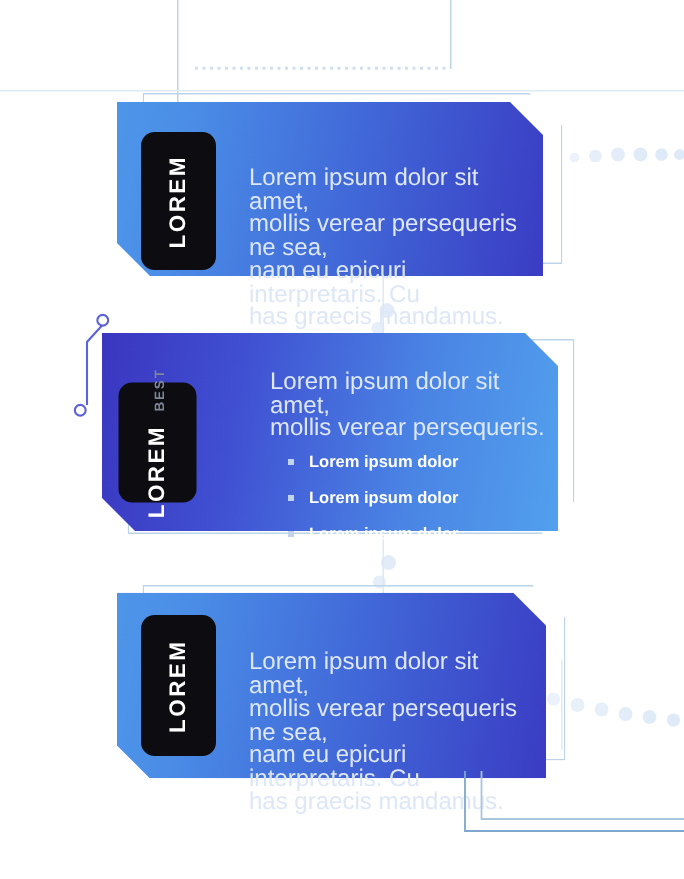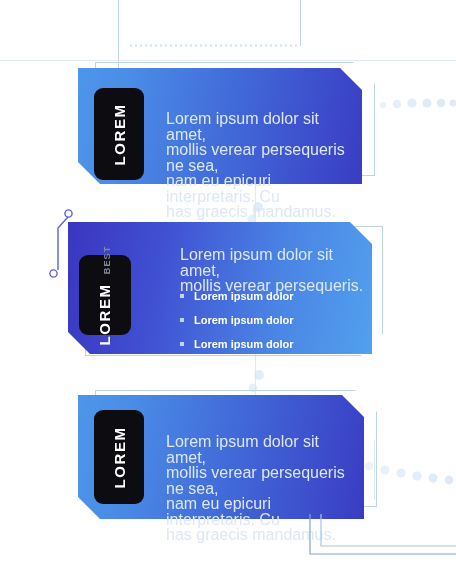--- a/index.html
+++ b/index.html
@@ -125,21 +125,21 @@
     position: absolute;
     z-index: 5;
     color: #dde7f6;
     font-size: 16px;
     line-height: 15.5px;
     white-space: pre-line;
   }
   .bullets {
     position: absolute;
     z-index: 5;
-    margin: 0;
+    margin: 12px;
     padding: 0;
     list-style: none;
   }
   .bullets li {
     color: #ffffff;
     font-size: 11px;
     font-weight: 700;
     line-height: 14px;
     margin-bottom: 10px;
     padding-left: 14px;

